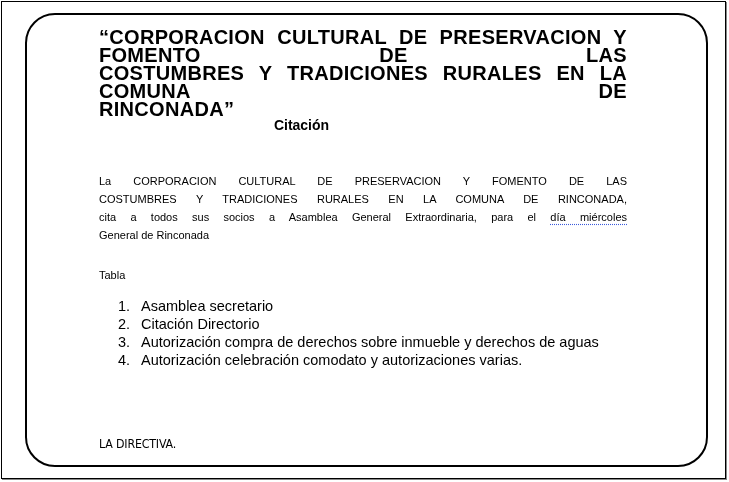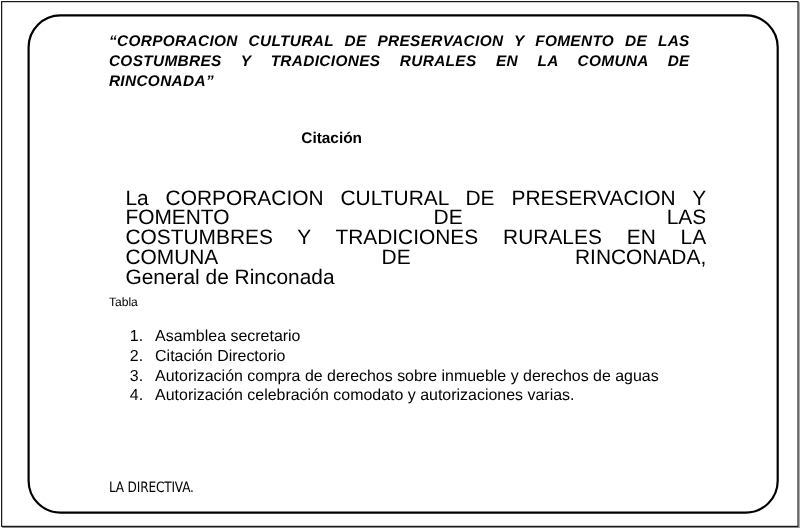--- a/index.html
+++ b/index.html
@@ -1,24 +1,24 @@
 <!DOCTYPE html>
 <html><head>
 <meta charset="utf-8">
 <style>
   html, body { margin: 0; padding: 0; background: #ffffff; }
   body { width: 729px; height: 482px; position: relative; overflow: hidden; font-family: "Liberation Sans", sans-serif; color: #000; }
   .outer { position: absolute; left: 1px; top: 1px; width: 723px; height: 476px; border: 1px solid #000; box-shadow: 1px 1px 0 #888; }
   .inner { position: absolute; left: 25px; top: 13px; width: 679px; height: 450px; border: 2px solid #000; border-radius: 30px; }
-  .title { position: absolute; left: 99px; top: 28px; width: 528px; font-weight: bold; font-size: 14px; line-height: 18px; text-align: justify; text-align-last: left; letter-spacing: 0.3px; font-style: italic; }
+  .title { position: absolute; left: 99px; top: 28px; width: 528px; font-weight: bold; font-size: 20px; line-height: 18px; text-align: justify; text-align-last: left; letter-spacing: 0.3px; }
   .title .line { display: block; text-align: justify; text-align-last: justify; }
   .title .line.last { text-align-last: left; }
   .heading { position: absolute; left: 0; width: 603px; top: 117px; text-align: center; font-weight: bold; font-size: 14px; }
   .heading span { position: relative; left: 0px; }
-  .body-text { position: absolute; left: 114px; top: 172px; width: 528px; font-size: 19px; line-height: 18px; }
+  .body-text { position: absolute; left: 99px; top: 172px; width: 528px; font-size: 11px; line-height: 18px; }
   .body-text .line { display: block; text-align: justify; text-align-last: justify; }
   .body-text .line.last { text-align-last: left; }
   .squiggle { text-decoration: underline dotted #3b5bdb; text-underline-offset: 3px; }
   .tabla { position: absolute; left: 99px; top: 269px; font-size: 11px; }
   .agenda { position: absolute; left: 118px; top: 297px; margin: 0; padding: 0; list-style: none; font-size: 14.5px; line-height: 18px; }
   .agenda li { display: flex; }
   .agenda .num { width: 23px; }
   .sign { position: absolute; left: 99px; top: 436px; font-size: 13px; font-family: "DejaVu Sans", sans-serif; transform: scaleX(0.85); transform-origin: left; letter-spacing: -0.2px; }
 </style>
 </head>
@@ -33,20 +33,21 @@
   <span class="line last">RINCONADA”</span>
 </div>
 
 <div class="heading">
   <span>Citación</span>
 </div>
 
 <div class="body-text">
   <span class="line">La CORPORACION CULTURAL DE PRESERVACION Y FOMENTO DE LAS</span>
   <span class="line">COSTUMBRES Y TRADICIONES RURALES EN LA COMUNA DE RINCONADA,</span>
+  <span class="line"><span>cita a todos sus socios a Asamblea General Extraordinaria, para el </span><span class="squiggle">día miércoles</span></span>
   <span class="line last">General de Rinconada</span>
 </div>
 
 <div class="tabla">Tabla</div>
 
 <ol class="agenda">
   <li>
       <span class="num">1.</span>
       <span>Asamblea secretario</span>
     </li>

